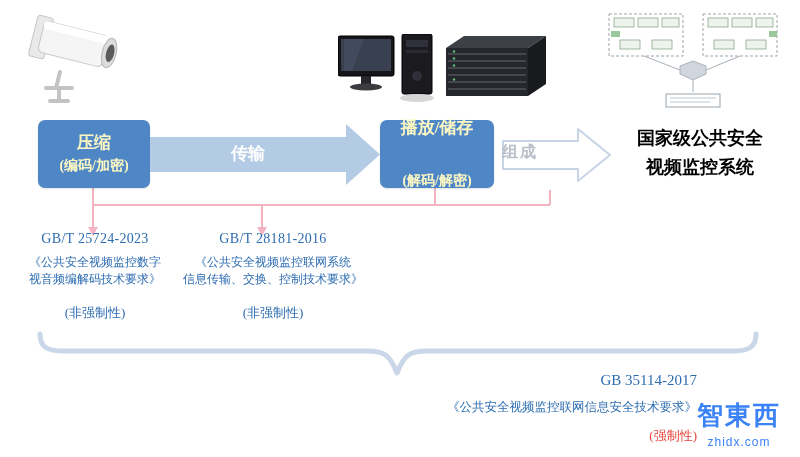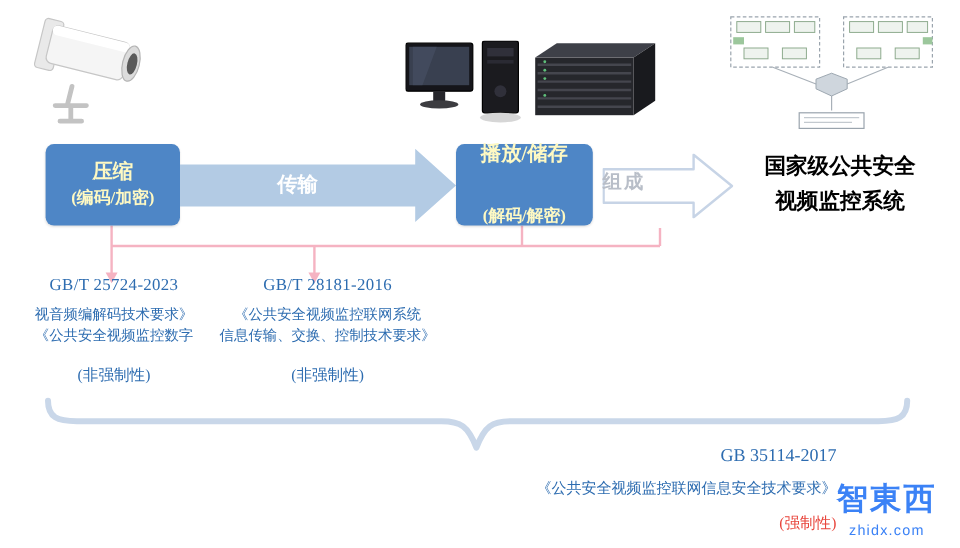--- a/index.html
+++ b/index.html
@@ -181,22 +181,22 @@
 </div>
 
 <div class="abs" id="national-text">
   <div>国家级公共安全</div>
   <div>视频监控系统</div>
 </div>
 
 <div class="std-block" id="standard-1">
   <div class="std-code">GB/T 25724-2023</div>
   <div class="std-title">
+    <div>《公共安全视频监控数字</div>
     <div>视音频编解码技术要求》</div>
-    <div>《公共安全视频监控数字</div>
   </div>
   <div class="std-note">(非强制性)</div>
 </div>
 
 <div class="std-block" id="standard-2">
   <div class="std-code">GB/T 28181-2016</div>
   <div class="std-title">
     <div>《公共安全视频监控联网系统</div>
     <div>信息传输、交换、控制技术要求》</div>
   </div>

